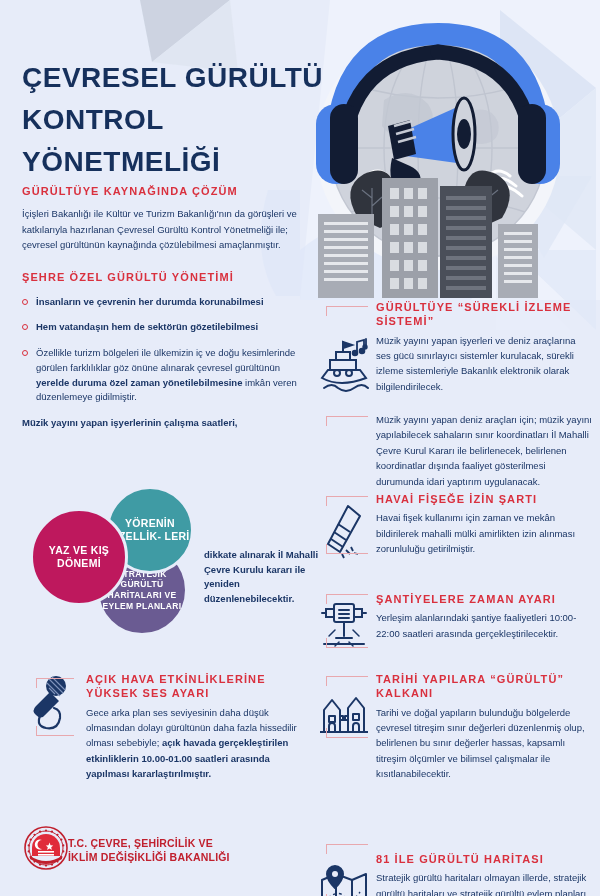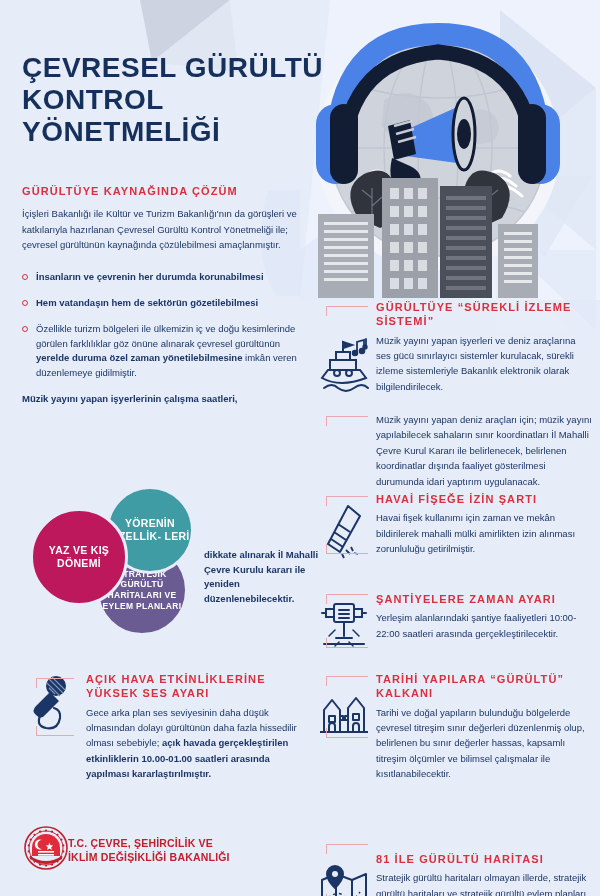--- a/index.html
+++ b/index.html
@@ -23,20 +23,21 @@
   .title-block {
     position: absolute; left: 22px; top: 52px; width: 300px; z-index: 6;
   }
   .title-line {
     font-weight: bold;
     font-size: 28px;
     line-height: 1.15;
     letter-spacing: .5px;
     color: #16305c;
     white-space: nowrap;
+    margin-top: 10px;
   }
 
   
   .sec-head {
     color: #d9303e;
     font-weight: bold;
     font-size: 11px;
     letter-spacing: 1.1px;
     line-height: 1.3;
     text-transform: uppercase;
@@ -268,20 +269,21 @@
   </div>
 
   <div class="left-col">
 
     <div class="para">
       <div class="sec-head">GÜRÜLTÜYE KAYNAĞINDA ÇÖZÜM</div>
       <div class="body-txt">İçişleri Bakanlığı ile Kültür ve Turizm Bakanlığı'nın da görüşleri ve katkılarıyla hazırlanan Çevresel Gürültü Kontrol Yönetmeliği ile; çevresel gürültünün kaynağında çözülebilmesi amaçlanmıştır.</div>
     </div>
 
     <div style="margin-top:16px;">
+      <div class="sec-head" style="margin-bottom:10px;">ŞEHRE ÖZEL GÜRÜLTÜ YÖNETİMİ</div>
       <ul class="bullets">
         <li>
           <span class="dot"></span>
           <span>İnsanların ve çevrenin her durumda korunabilmesi</span>
         </li>
         <li>
           <span class="dot"></span>
           <span>Hem vatandaşın hem de sektörün gözetilebilmesi</span>
         </li>
         <li>

